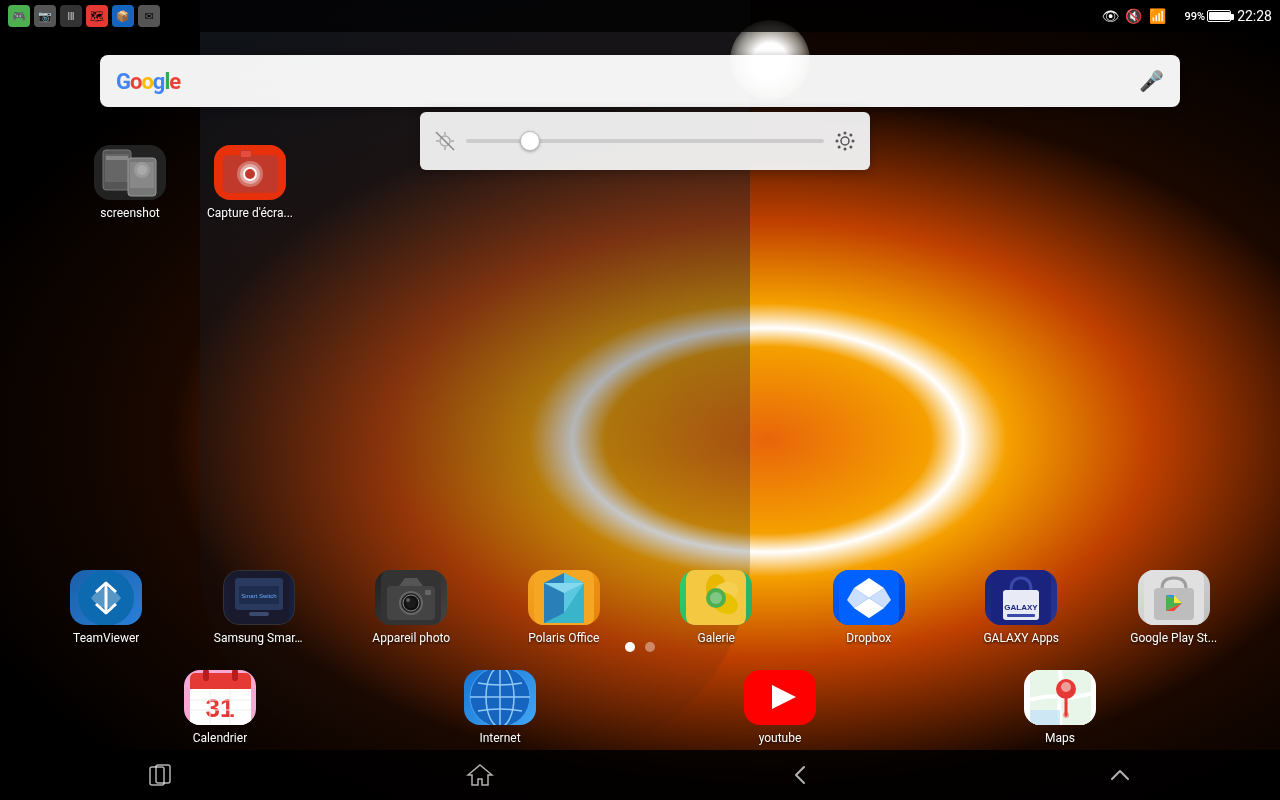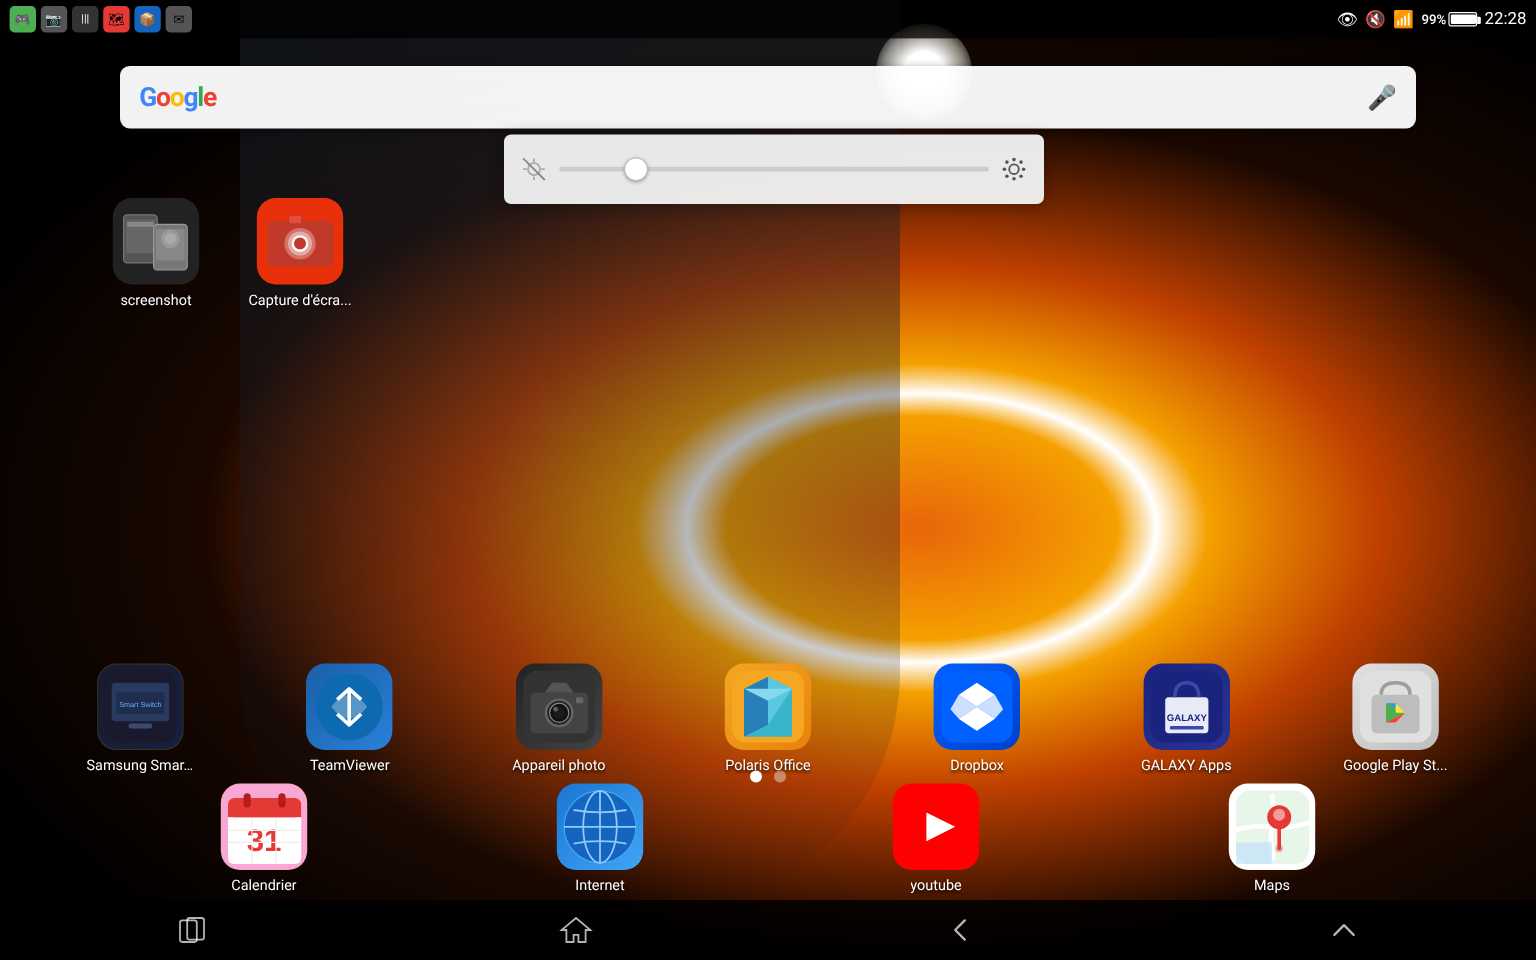--- a/index.html
+++ b/index.html
@@ -44,20 +44,21 @@
       align-items: center;
       gap: 6px;
       color: #fff;
       font-size: 13px;
       font-weight: 500;
     }
     .battery-icon {
       display: flex;
       align-items: center;
       gap: 2px;
+      margin-left: 12px;
     }
     .battery-bar {
       width: 24px;
       height: 12px;
       border: 1.5px solid #fff;
       border-radius: 2px;
       position: relative;
     }
     .battery-bar::after {
       content: '';
@@ -235,29 +236,28 @@
     .app-item {
       display: flex;
       flex-direction: column;
       align-items: center;
       gap: 6px;
       cursor: pointer;
       width: 100px;
     }
     .app-icon {
       width: 72px;
-      height: 72px;
+      height: 55px;
       border-radius: 16px;
       display: flex;
       align-items: center;
       justify-content: center;
       font-size: 36px;
       position: relative;
       overflow: hidden;
-      margin-top: 20px;
     }
     .app-label {
       color: #fff;
       font-size: 12px;
       text-align: center;
       text-shadow: 0 1px 3px rgba(0,0,0,0.9);
       max-width: 90px;
       white-space: nowrap;
       overflow: hidden;
       text-overflow: ellipsis;
@@ -458,45 +458,45 @@
         <rect x="23" y="11" width="10" height="6" rx="1" fill="#e74c3c"></rect>
       </svg>
     </div>
     <div class="app-label">Capture d'écra...</div>
   </div>
 </div>
 
 <div id="apps-row">
 
   <div class="app-item">
+    <div class="app-icon icon-teamviewer">
+      <svg width="60" height="60" viewBox="0 0 60 60">
+        <circle cx="30" cy="30" r="28" fill="#0e6ab0"></circle>
+        <path d="M15 30 Q30 10 45 30 Q30 50 15 30Z" fill="#fff" opacity="0.3"></path>
+
+        <polyline points="20,24 30,15 40,24" fill="none" stroke="#fff" stroke-width="3" stroke-linejoin="round"></polyline>
+        <polyline points="20,36 30,45 40,36" fill="none" stroke="#fff" stroke-width="3" stroke-linejoin="round"></polyline>
+        <line x1="30" y1="15" x2="30" y2="45" stroke="#fff" stroke-width="3"></line>
+      </svg>
+    </div>
+    <div class="app-label">TeamViewer</div>
+  </div>
+
+  <div class="app-item">
     <div class="app-icon icon-samsung">
       <svg width="60" height="60" viewBox="0 0 60 60">
         <rect width="60" height="60" rx="12" fill="#1a1a2e"></rect>
         <rect x="6" y="10" width="48" height="32" rx="3" fill="#2a3a5e"></rect>
         <text x="30" y="30" text-anchor="middle" fill="#fff" font-size="7" font-family="Arial">SAMSUNG</text>
         <rect x="10" y="18" width="40" height="18" fill="#1e2d4e"></rect>
         <text x="30" y="30" text-anchor="middle" fill="#6af" font-size="6" font-family="Arial">Smart Switch</text>
         <rect x="20" y="44" width="20" height="4" rx="2" fill="#3a4a6e"></rect>
       </svg>
     </div>
     <div class="app-label">Samsung Smar...</div>
-  </div>
-
-  <div class="app-item">
-    <div class="app-icon icon-teamviewer">
-      <svg width="60" height="60" viewBox="0 0 60 60">
-        <circle cx="30" cy="30" r="28" fill="#0e6ab0"></circle>
-        <path d="M15 30 Q30 10 45 30 Q30 50 15 30Z" fill="#fff" opacity="0.3"></path>
-
-        <polyline points="20,24 30,15 40,24" fill="none" stroke="#fff" stroke-width="3" stroke-linejoin="round"></polyline>
-        <polyline points="20,36 30,45 40,36" fill="none" stroke="#fff" stroke-width="3" stroke-linejoin="round"></polyline>
-        <line x1="30" y1="15" x2="30" y2="45" stroke="#fff" stroke-width="3"></line>
-      </svg>
-    </div>
-    <div class="app-label">TeamViewer</div>
   </div>
 
   <div class="app-item">
     <div class="app-icon icon-camera">
       <svg width="60" height="60" viewBox="0 0 60 60">
         <rect width="60" height="60" rx="12" fill="#333"></rect>
         <rect x="6" y="18" width="48" height="34" rx="4" fill="#444"></rect>
         <polygon points="18,18 24,10 36,10 42,18" fill="#555"></polygon>
         <circle cx="30" cy="35" r="11" fill="#222" stroke="#666" stroke-width="2"></circle>
         <circle cx="30" cy="35" r="8" fill="#111" stroke="#888" stroke-width="1"></circle>
@@ -515,20 +515,34 @@
 
         <polygon points="10,15 30,5 50,15 50,55 10,55" fill="#3ab4c8"></polygon>
         <polygon points="10,15 30,5 30,45 10,55" fill="#2980b9"></polygon>
         <polygon points="30,5 50,15 30,45" fill="#5bc8e2"></polygon>
         <polygon points="10,15 50,15 30,25" fill="#85d8ee"></polygon>
       </svg>
     </div>
     <div class="app-label">Polaris Office</div>
   </div>
 
+  <div class="app-item">
+    <div class="app-icon icon-galerie">
+      <svg width="60" height="60" viewBox="0 0 60 60">
+        <rect width="60" height="60" rx="12" fill="#f5c842"></rect>
+
+        <ellipse cx="30" cy="20" rx="10" ry="14" fill="#e8b800" transform="rotate(0 30 30)"></ellipse>
+        <ellipse cx="30" cy="20" rx="10" ry="14" fill="#f5d050" transform="rotate(60 30 30)"></ellipse>
+        <ellipse cx="30" cy="20" rx="10" ry="14" fill="#e8c200" transform="rotate(120 30 30)"></ellipse>
+        <circle cx="30" cy="30" r="10" fill="#4caf50"></circle>
+        <circle cx="30" cy="30" r="6" fill="#81c784"></circle>
+      </svg>
+    </div>
+    <div class="app-label">Galerie</div>
+  </div>
 
   <div class="app-item">
     <div class="app-icon icon-dropbox">
       <svg width="60" height="60" viewBox="0 0 60 60">
         <rect width="60" height="60" rx="12" fill="#0061ff"></rect>
 
         <polygon points="15,20 30,10 45,20 30,30" fill="#fff"></polygon>
         <polygon points="15,40 30,30 45,40 30,50" fill="#fff"></polygon>
         <polygon points="15,20 30,30 15,40 8,32" fill="#fff" opacity="0.8"></polygon>
         <polygon points="45,20 30,30 45,40 52,32" fill="#fff" opacity="0.8"></polygon>

